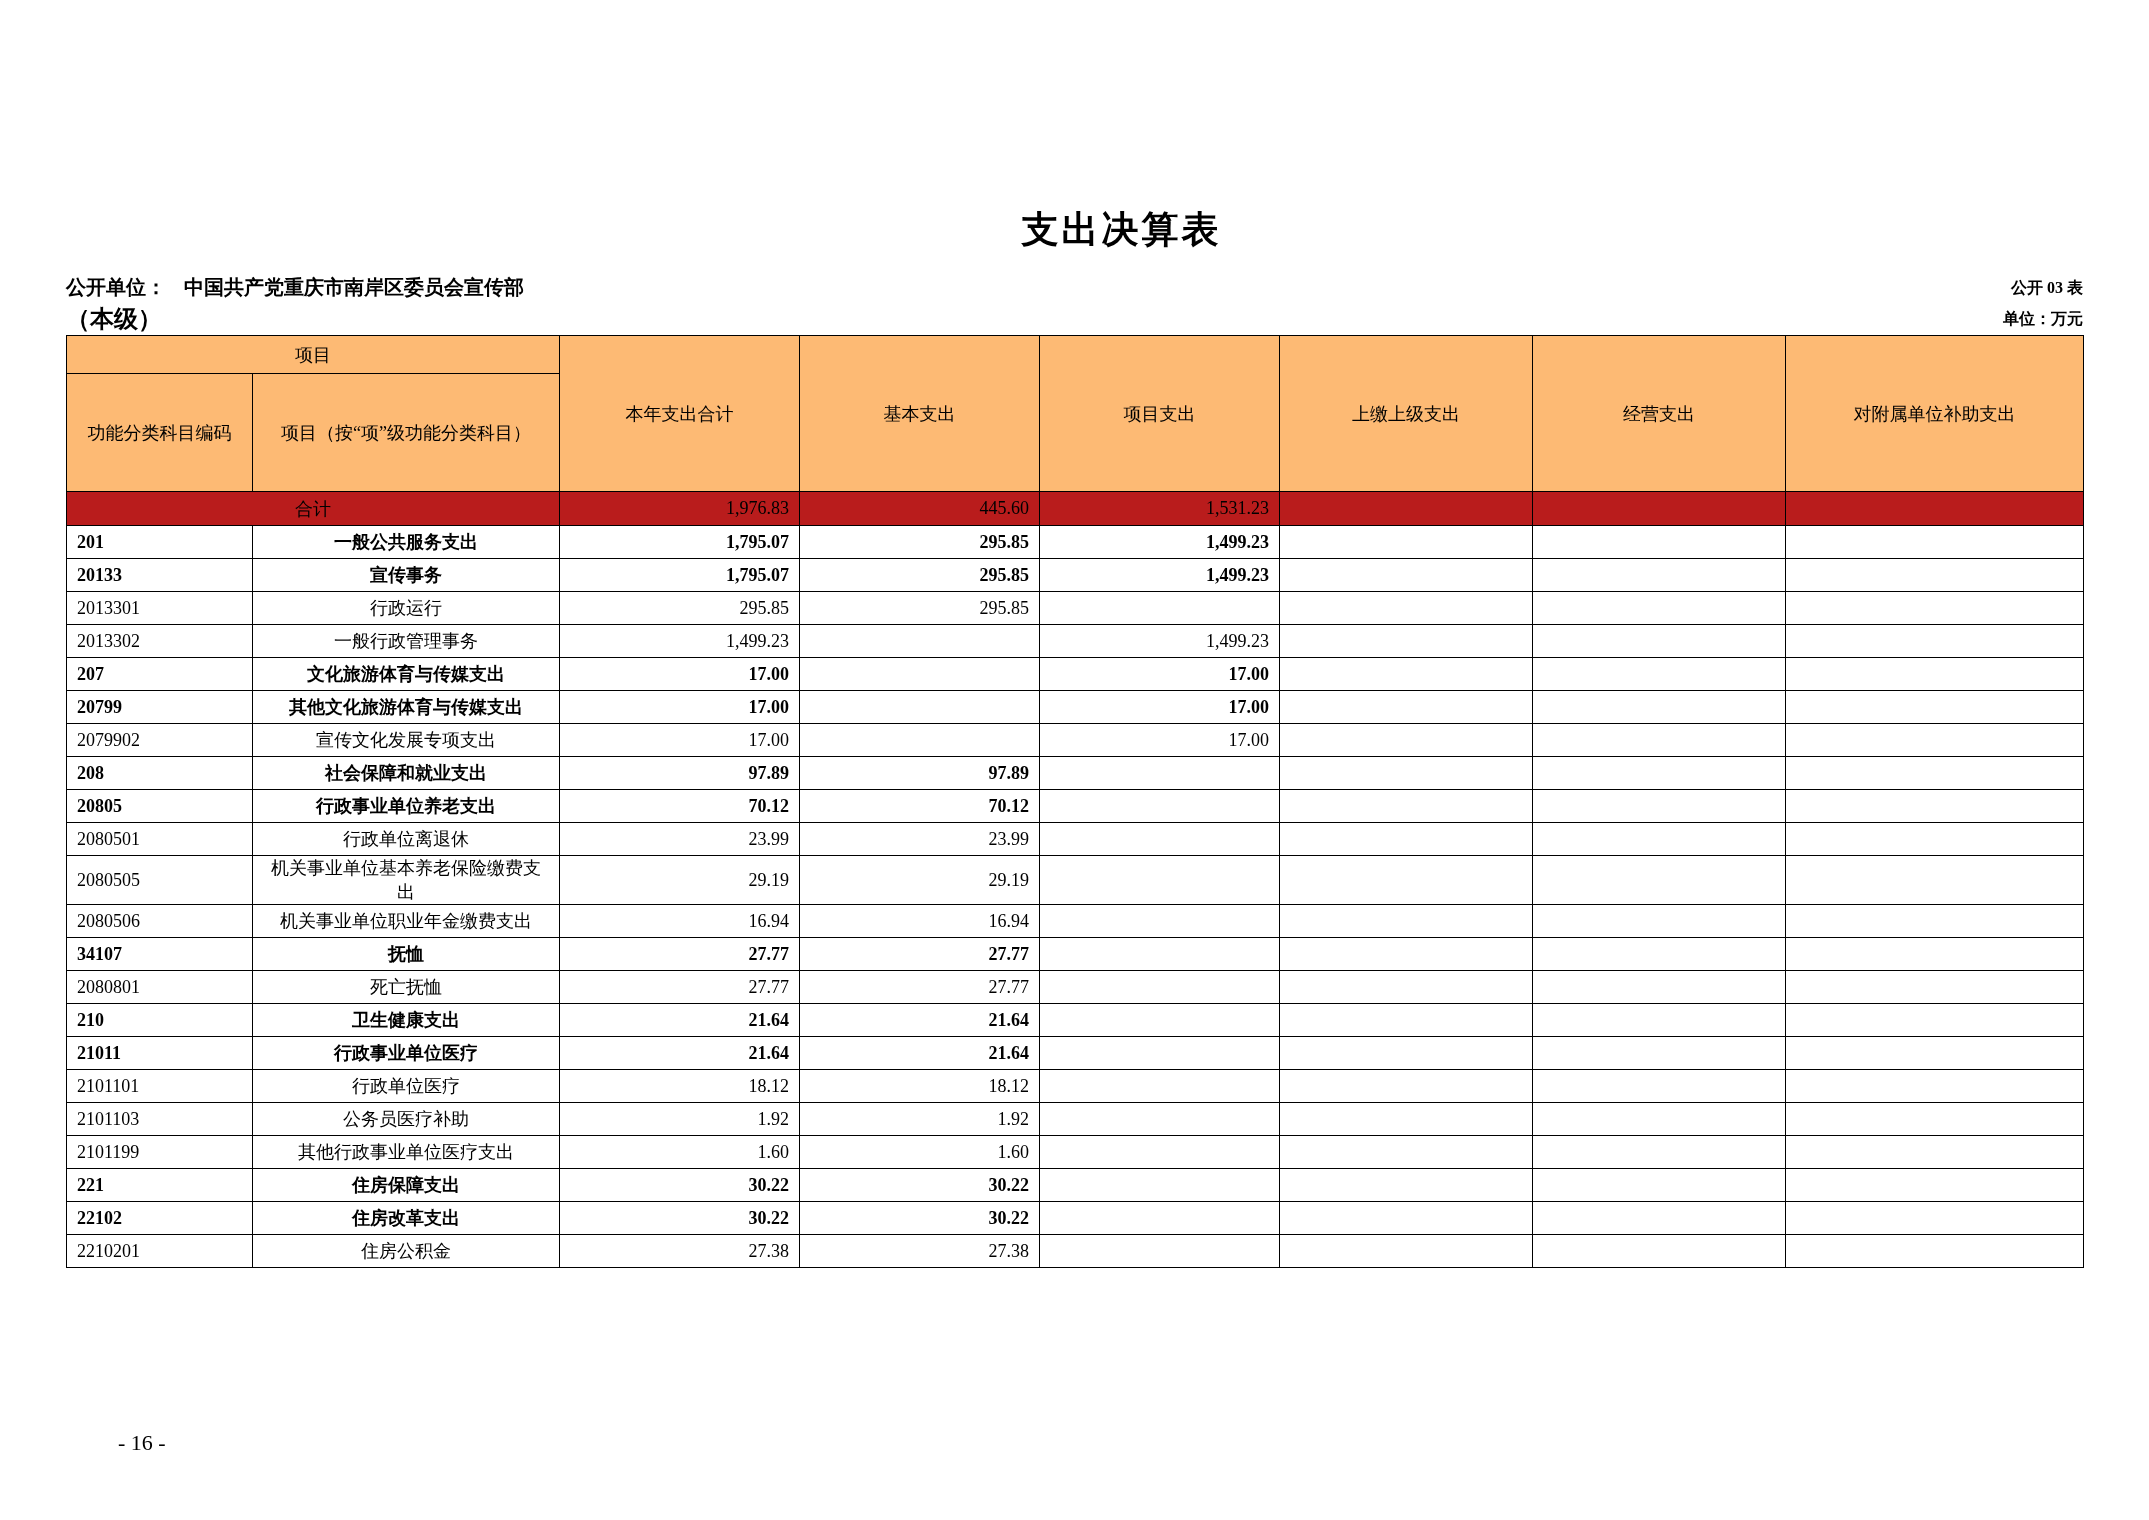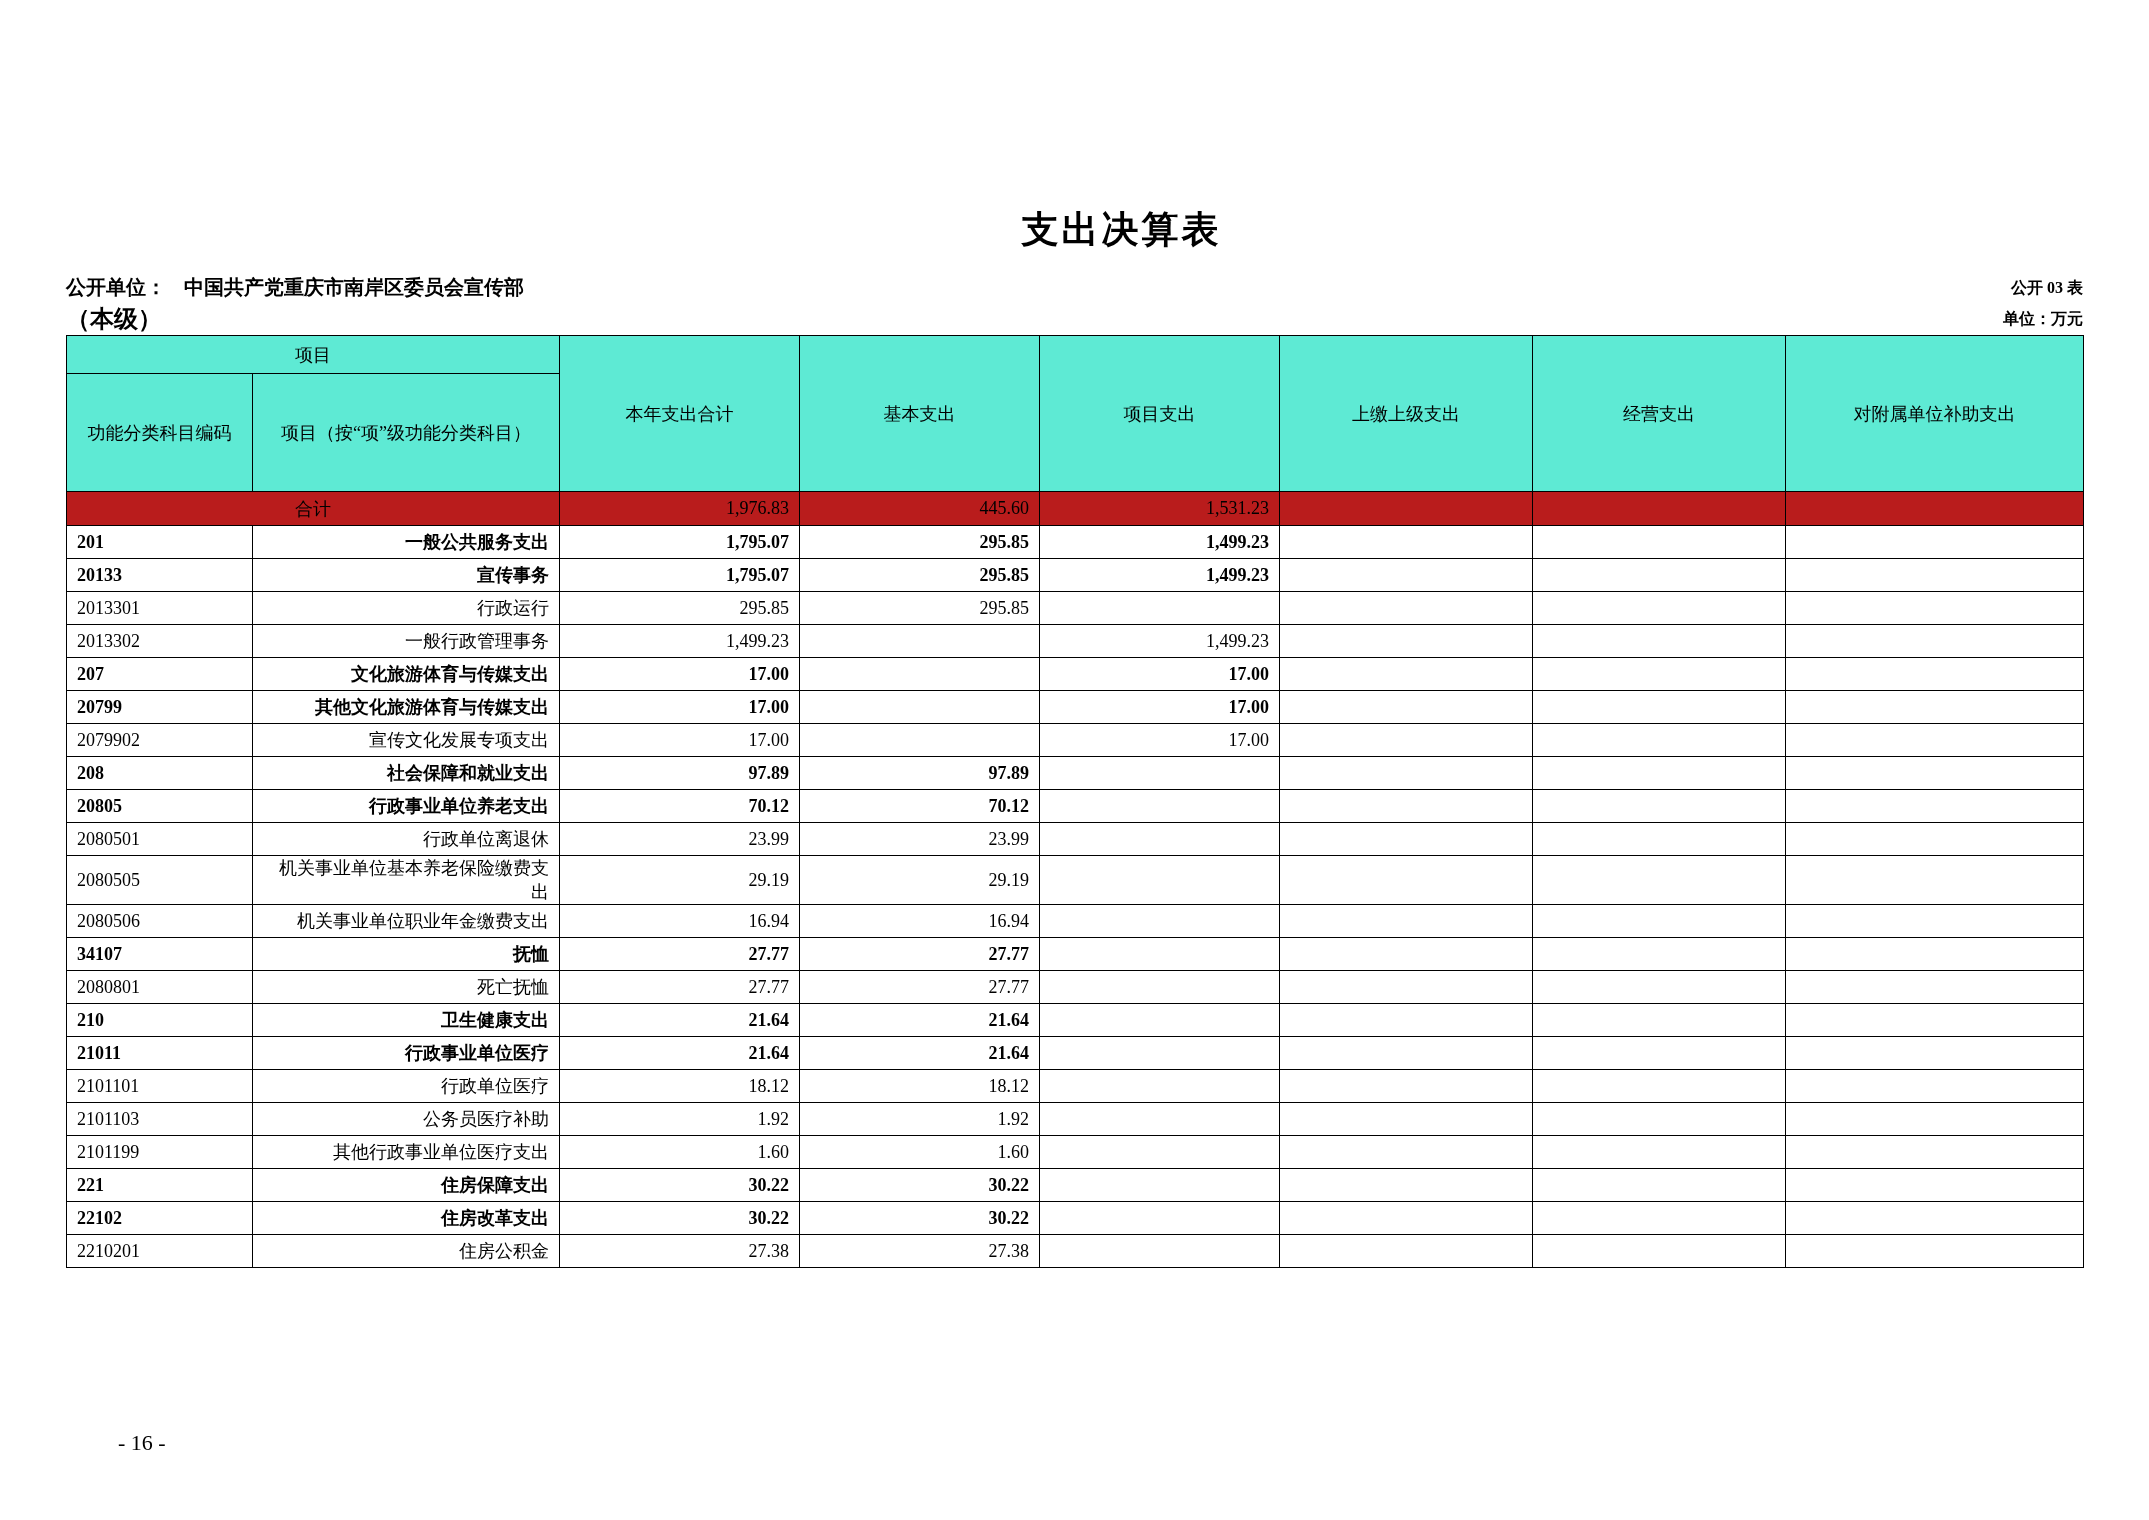--- a/index.html
+++ b/index.html
@@ -76,21 +76,21 @@
     table-layout: fixed;
   }
   table.main td, table.main th {
     border: 1px solid #000000;
     font-size: 18px;
     font-weight: normal;
     padding: 0 10px;
     font-family: "Liberation Serif", "DejaVu Serif", serif;
   }
   .hdr {
-    background: #5eead4;
+    background: #fdba74;
     text-align: center;
     vertical-align: middle;
     font-weight: bold;
     font-size: 19px;
   }
   .hdr-top {
     height: 38px;
   }
   .hdr-main {
     height: 118px;
@@ -98,21 +98,21 @@
   .row-total td {
     background: #b91c1c;
     font-weight: bold;
     height: 33px;
   }
   .c-code {
     text-align: left;
     padding-left: 14px;
   }
   .c-name {
-    text-align: right;
+    text-align: center;
     padding-left: 14px;
   }
   .c-num {
     text-align: right;
     padding-right: 20px;
   }
   .c-center {
     text-align: center;
   }
   tr.lvl1 td {

